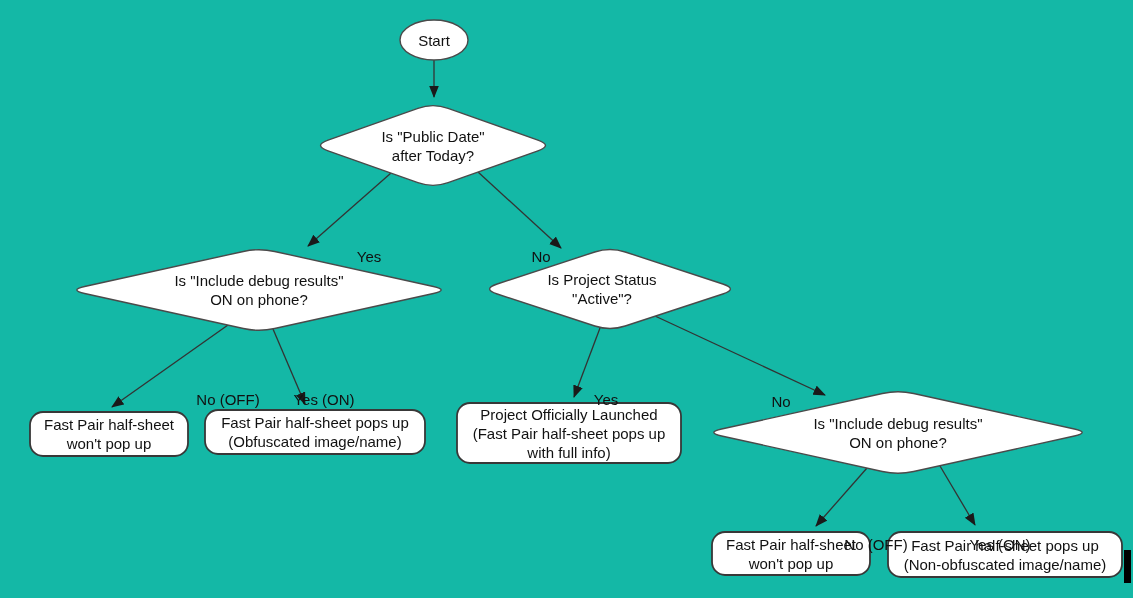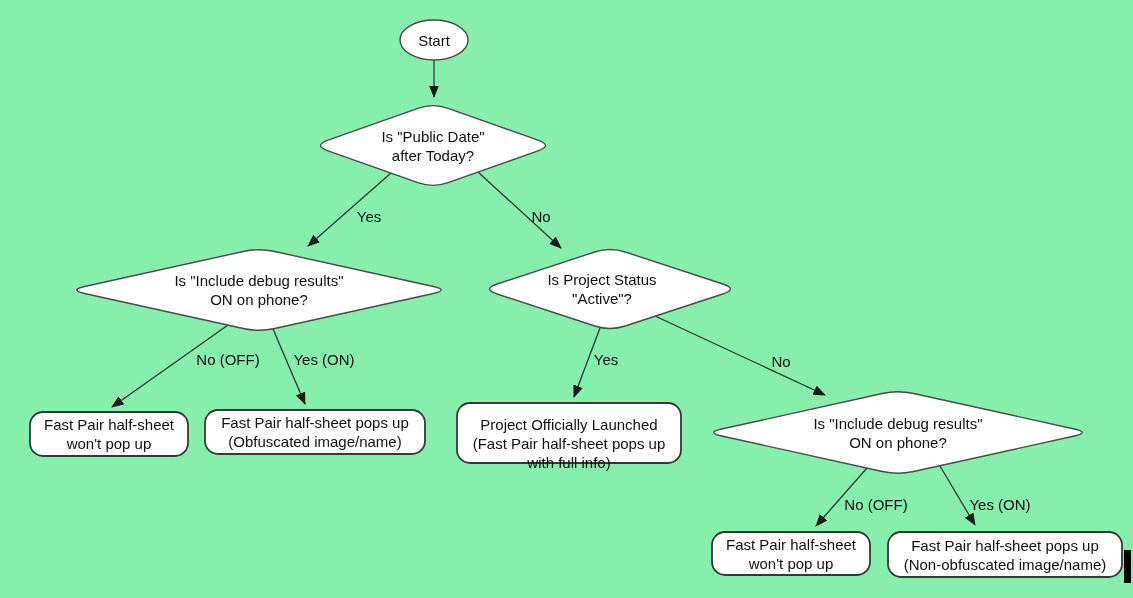--- a/index.html
+++ b/index.html
@@ -1,19 +1,19 @@
 <!DOCTYPE html>
 <html><head>
 <meta charset="utf-8">
 <style>
   html,body{margin:0;padding:0;background:#ffffff;}
   .stage{
     position:relative;
     width:1133px;height:598px;
-    background:#86efac;
+    background:#14b8a6;
     font-family:"Liberation Sans", sans-serif;
     color:#111;
     overflow:hidden;
   }
   .stage svg{position:absolute;left:0;top:0;}
   .shape{fill:#ffffff;stroke:#4a4a4a;stroke-width:1.4;}
   .shape.thick{stroke:#383838;stroke-width:1.8;}
   .edge{stroke:#333333;stroke-width:1.3;fill:none;}
   .nlabel{
     position:absolute;
@@ -22,20 +22,21 @@
     font-size:15px;line-height:19px;
     white-space:pre-line;
     color:#111;
   }
   .elabel{
     position:absolute;
     transform:translateX(-50%);
     font-size:15px;line-height:16px;
     white-space:nowrap;
     color:#111;
+    margin-top:40px;
   }
   .cursor-bar{fill:#000000;stroke:none;}
 </style>
 </head>
 <body>
 
 <div class="stage">
 
   <svg width="1133" height="598" viewBox="0 0 1133 598">
     <defs>
@@ -75,21 +76,21 @@
   <div class="nlabel" style="left:109px;top:250px;width:300px;height:80px;">Is "Include debug results"
 ON on phone?</div>
   <div class="nlabel" style="left:492px;top:249px;width:220px;height:80px;">Is Project Status
 "Active"?</div>
   <div class="nlabel" style="left:748px;top:392px;width:300px;height:81px;">Is "Include debug results"
 ON on phone?</div>
   <div class="nlabel" style="left:30px;top:412px;width:158px;height:44px;">Fast Pair half-sheet
 won't pop up</div>
   <div class="nlabel" style="left:205px;top:410px;width:220px;height:44px;">Fast Pair half-sheet pops up
 (Obfuscated image/name)</div>
-  <div class="nlabel" style="left:457px;top:413px;width:224px;height:60px;">Project Officially Launched
+  <div class="nlabel" style="left:457px;top:403px;width:224px;height:60px;">Project Officially Launched
 (Fast Pair half-sheet pops up
 with full info)</div>
   <div class="nlabel" style="left:712px;top:532px;width:158px;height:43px;">Fast Pair half-sheet
 won't pop up</div>
   <div class="nlabel" style="left:888px;top:532px;width:234px;height:45px;">Fast Pair half-sheet pops up
 (Non-obfuscated image/name)</div>
 
   <div class="elabel" style="left:369px;top:209px;">Yes</div>
   <div class="elabel" style="left:541px;top:209px;">No</div>
   <div class="elabel" style="left:228px;top:352px;">No (OFF)</div>

